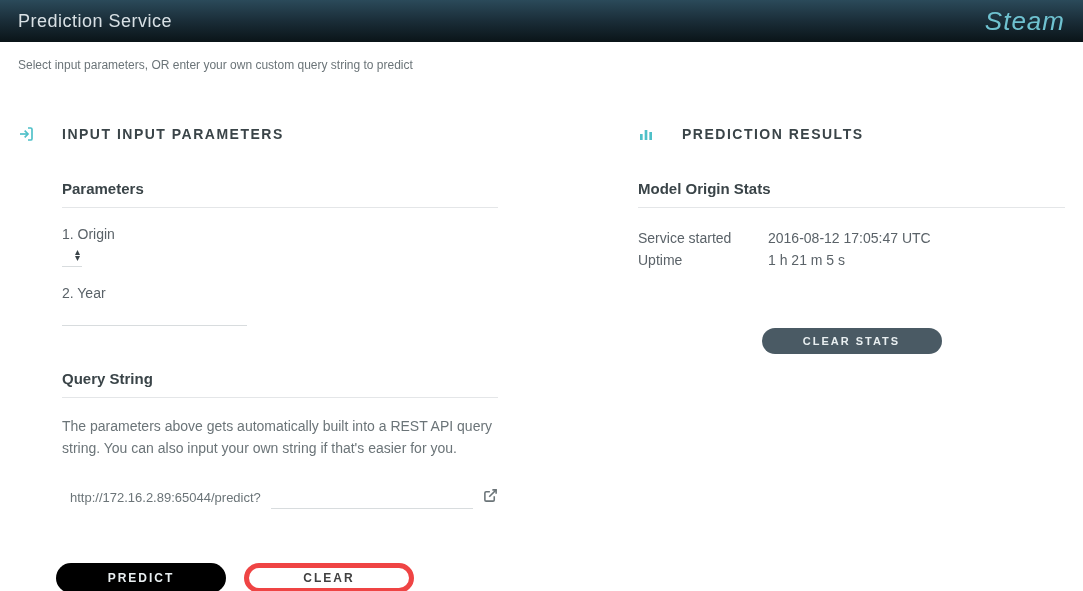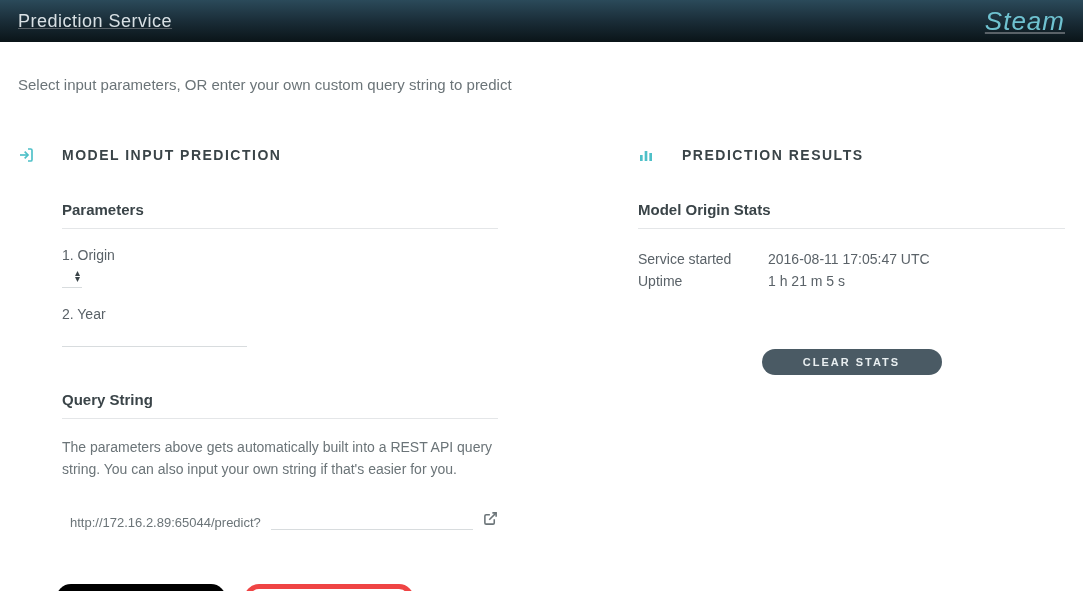--- a/index.html
+++ b/index.html
@@ -13,38 +13,37 @@
       color: #5a6268;
       width: 1083px;
     }
     .header {
       background: linear-gradient(to bottom, #2b4a5a 0%, #1a2d38 50%, #0a1418 100%);
       height: 42px;
       display: flex;
       align-items: center;
       justify-content: space-between;
       padding: 12px 18px;
-      text-decoration: underline;
     }
     .header-title {
       color: #d8e0e4;
       font-size: 18px;
       font-weight: 300;
       letter-spacing: 0.5px;
     }
     .brand {
       color: #6fc2d0;
       font-size: 26px;
       font-weight: 300;
       letter-spacing: 1px;
       font-style: italic;
     }
     .subtitle {
-      padding: 34px 18px 0 18px;
-      font-size: 15px;
+      padding: 16px 18px 0 18px;
+      font-size: 12px;
       color: #6b7478;
     }
     .content {
       display: flex;
       padding: 54px 18px 30px 18px;
       gap: 140px;
     }
     .left {
       flex: 0 0 480px;
       padding-left: 0;
@@ -133,21 +132,21 @@
     }
     .query-block { margin-top: 44px; }
     .query-desc {
       font-size: 14px;
       line-height: 1.55;
       color: #6b7478;
       margin-bottom: 26px;
     }
     .query-row {
       display: flex;
-      align-items: flex-end;
+      align-items: center;
       gap: 10px;
     }
     .query-prefix {
       font-size: 13px;
       color: #6b7478;
       white-space: nowrap;
       padding-left: 8px;
     }
     .query-input {
       flex: 1;
@@ -242,21 +241,21 @@
 
   <div class="left">
     <div class="section-header">
       <span class="section-icon">
         <svg viewBox="0 0 24 24" fill="none" stroke="#4ec0c8" stroke-width="2.5">
           <path d="M15 3h4a2 2 0 0 1 2 2v14a2 2 0 0 1-2 2h-4"></path>
           <polyline points="10 17 15 12 10 7"></polyline>
           <line x1="15" y1="12" x2="3" y2="12"></line>
         </svg>
       </span>
-      <div class="section-title">MODEL INPUT PREDICTION</div>
+      <div class="section-title">INPUT INPUT PARAMETERS</div>
     </div>
 
     <div class="block">
       <div class="block-title">Parameters</div>
 
       <div class="param-row">
         <div class="param-label">1. Origin</div>
         <div class="param-input-wrap">
           <select class="param-select" value=""></select>
           <span class="select-caret"></span>
@@ -302,21 +301,21 @@
           <rect x="17" y="9" width="4" height="12"></rect>
         </svg>
       </span>
       <div class="section-title">PREDICTION RESULTS</div>
     </div>
 
     <div class="stats-block">
       <div class="stats-title">Model Origin Stats</div>
       <div class="stats-row">
         <div class="stats-label">Service started</div>
-        <div>2016-08-11 17:05:47 UTC</div>
+        <div>2016-08-12 17:05:47 UTC</div>
       </div>
       <div class="stats-row">
         <div class="stats-label">Uptime</div>
         <div>1 h 21 m 5 s</div>
       </div>
     </div>
 
     <div class="more-stats-wrap">
       <button class="btn-more">CLEAR STATS</button>
     </div>

